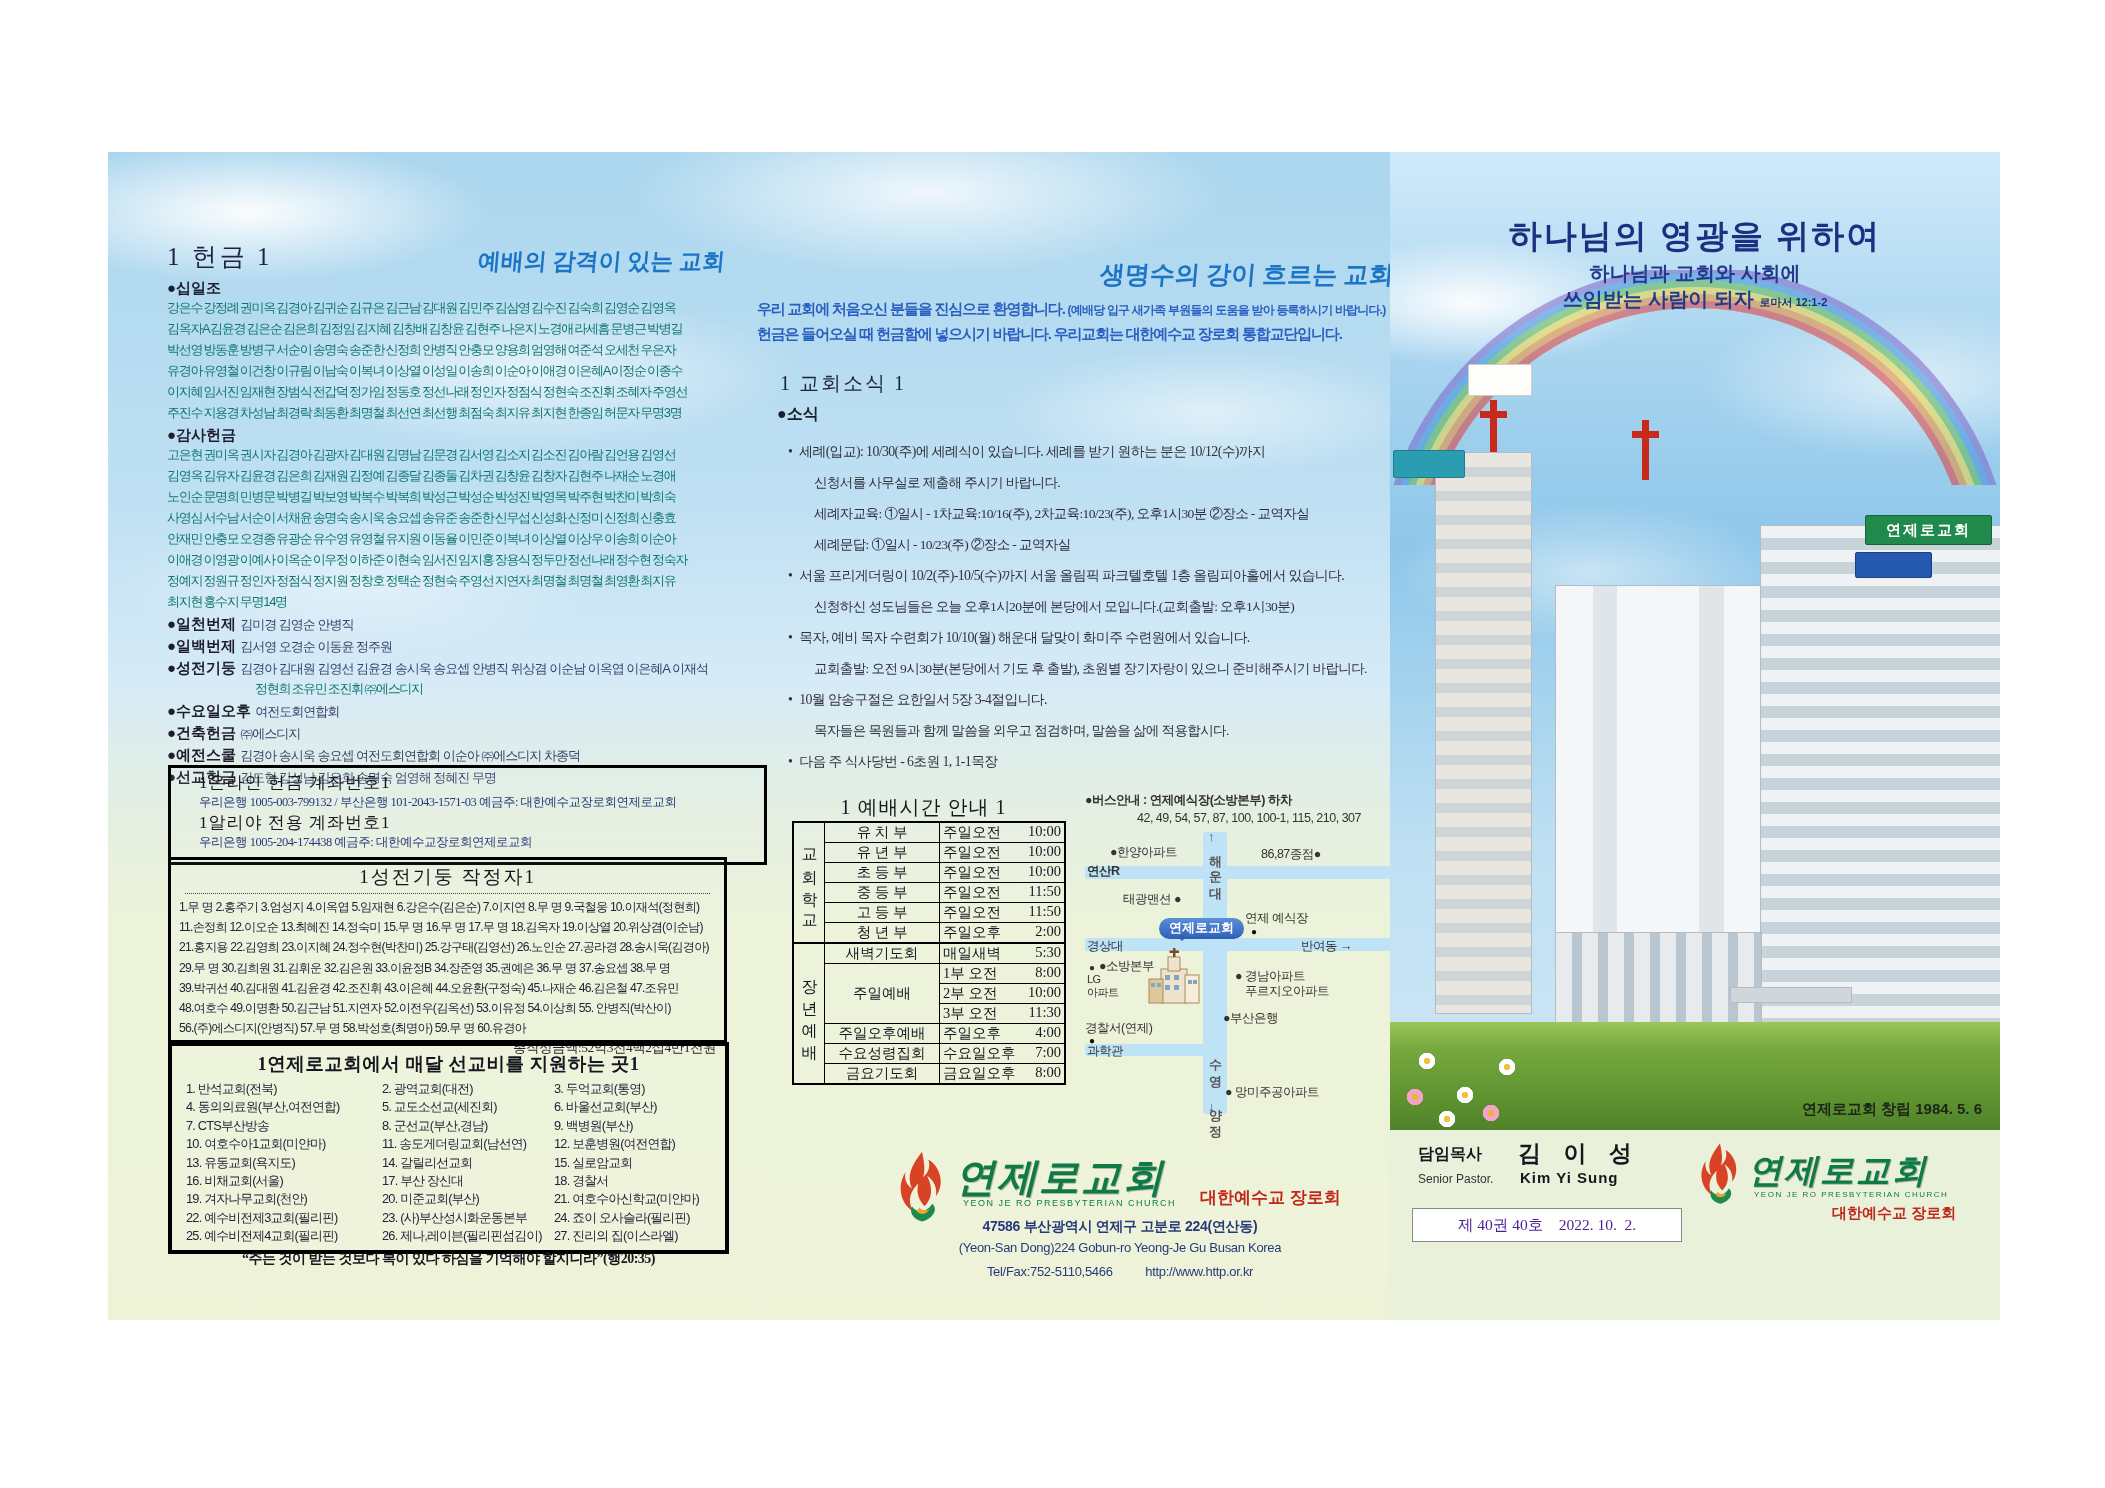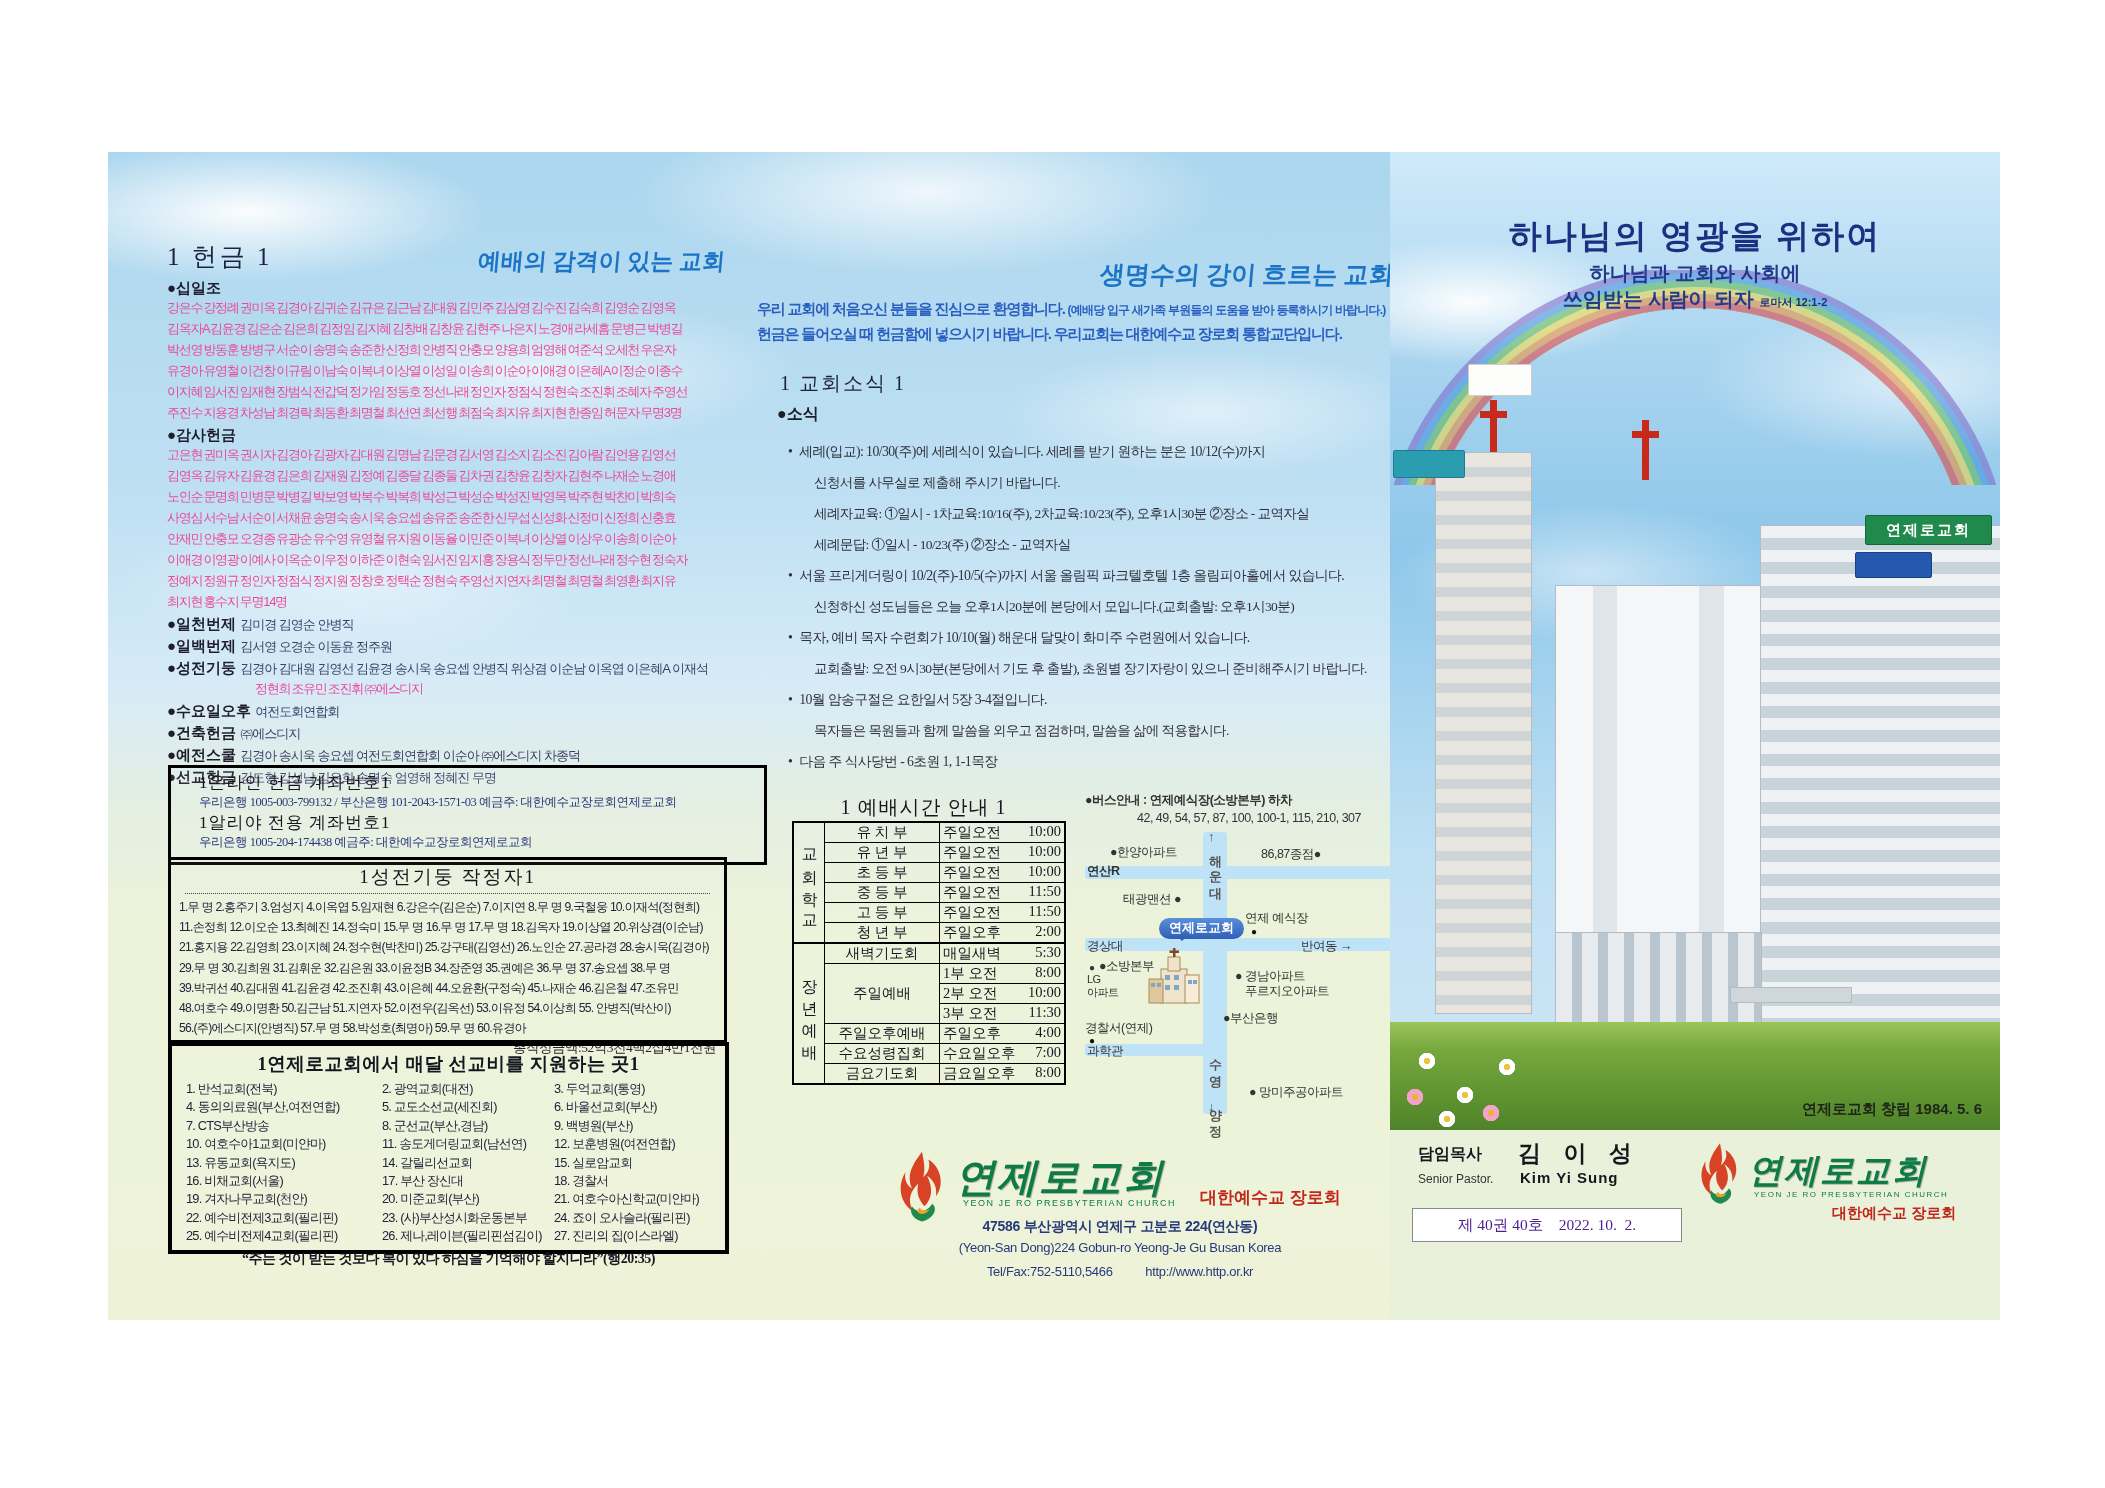--- a/index.html
+++ b/index.html
@@ -20,21 +20,21 @@
       linear-gradient(180deg,#abd6ee 0%,#bfe0f3 30%,#d7ebf7 46%,#e4efe2 56%,#ecf3da 66%,#eef3d8 100%);}
 
   
   .lp-title{font-size:25px;letter-spacing:3px;color:#1c2240;}
   .hand{color:#1b74c5;font-weight:bold;transform:skewX(-5deg);
         font-family:"Liberation Serif","DejaVu Serif",serif;}
   .sections{width:548px;}
   .sec-title{font-size:15px;font-weight:bold;color:#1d1d2c;line-height:18px;margin-top:3px;white-space:nowrap;}
   .sec-title .inline{font-weight:normal;font-size:13px;color:#3a4168;letter-spacing:-1px;}
   .name-line{font-size:13px;line-height:21px;letter-spacing:-1.3px;word-spacing:-1px;
-             color:#ec4899;white-space:nowrap;}
+             color:#0f766e;white-space:nowrap;}
   .name-line.indent2{padding-left:88px;}
   .blackbox{border:3px solid #000;background:rgba(255,255,255,.06);}
   .acct-title{font-size:17px;line-height:21px;color:#16161f;letter-spacing:1px;}
   .acct-detail{font-size:12.5px;line-height:19px;color:#27397c;letter-spacing:-0.5px;white-space:nowrap;}
   .pillar-title{font-size:19px;text-align:center;letter-spacing:2px;color:#16161f;
                 border-bottom:1px dotted #444;padding-bottom:3px;margin:2px 6px 3px 6px;}
   .pillar-line{font-size:12.2px;line-height:20.2px;letter-spacing:-0.8px;color:#23233a;white-space:nowrap;}
   .pillar-total{font-size:13.5px;text-align:right;color:#16161f;letter-spacing:-0.5px;margin-top:1px;}
   .mission-title{font-size:18.5px;font-weight:bold;text-align:center;letter-spacing:0.5px;color:#16161f;margin-top:2px;}
   .mission-grid{display:grid;grid-template-columns:196px 172px 152px;column-gap:0;
@@ -406,21 +406,21 @@
       </svg>
 
       <div class="lbl" style="left:150px;top:176px;">● 경남아파트</div>
       <div class="lbl" style="left:160px;top:191px;">푸르지오아파트</div>
       <div class="lbl" style="left:138px;top:218px;">●부산은행</div>
       <div class="lbl" style="left:0;top:228px;">경찰서(연제)</div>
       <div class="dot" style="left:4px;top:243px;">●</div>
       <div class="lbl" style="left:2px;top:251px;">과학관</div>
       <div class="vroad-txt" style="left:121px;top:258px;font-size:13px;">수영 양정</div>
       <div class="lbl" style="left:123px;top:308px;color:#555;">↓</div>
-      <div class="lbl" style="left:140px;top:292px;margin-left:24px;">● 망미주공아파트</div>
+      <div class="lbl" style="left:140px;top:292px;">● 망미주공아파트</div>
     </div>
 
     <svg class="abs" style="left:893px;top:1148px;" width="58" height="76" viewBox="0 0 44 60">
       <path d="M22 3 C13 15 10 22 14 32 C9 29 8 23 9 19 C2 30 5 44 15 50 C10 41 13 34 19 28 C17 38 21 42 24 46 C30 40 31 32 26 22 C32 26 34 32 33 38 C40 29 37 15 27 9 C29 15 27 19 23 23 C25 15 23 9 22 3 Z" fill="#d84326"></path>
       <path d="M30 44 C35 48 31 56 22 58 C14 56 12 50 14 46 C18 52 26 51 30 44 Z" fill="#1f8a4c"></path>
       <path d="M20 47 C22 50 26 50 28 48 C26 53 20 53 18 50 Z" fill="#f0a32c"></path>
     </svg>
     <div class="abs logo-name" style="left:955px;top:1150px;font-size:40px;">연제로교회</div>
     <div class="abs logo-eng" style="left:963px;top:1198px;font-size:9px;">YEON JE RO PRESBYTERIAN CHURCH</div>
     <div class="abs logo-denom" style="left:1200px;top:1186px;font-size:17px;">대한예수교 장로회</div>

